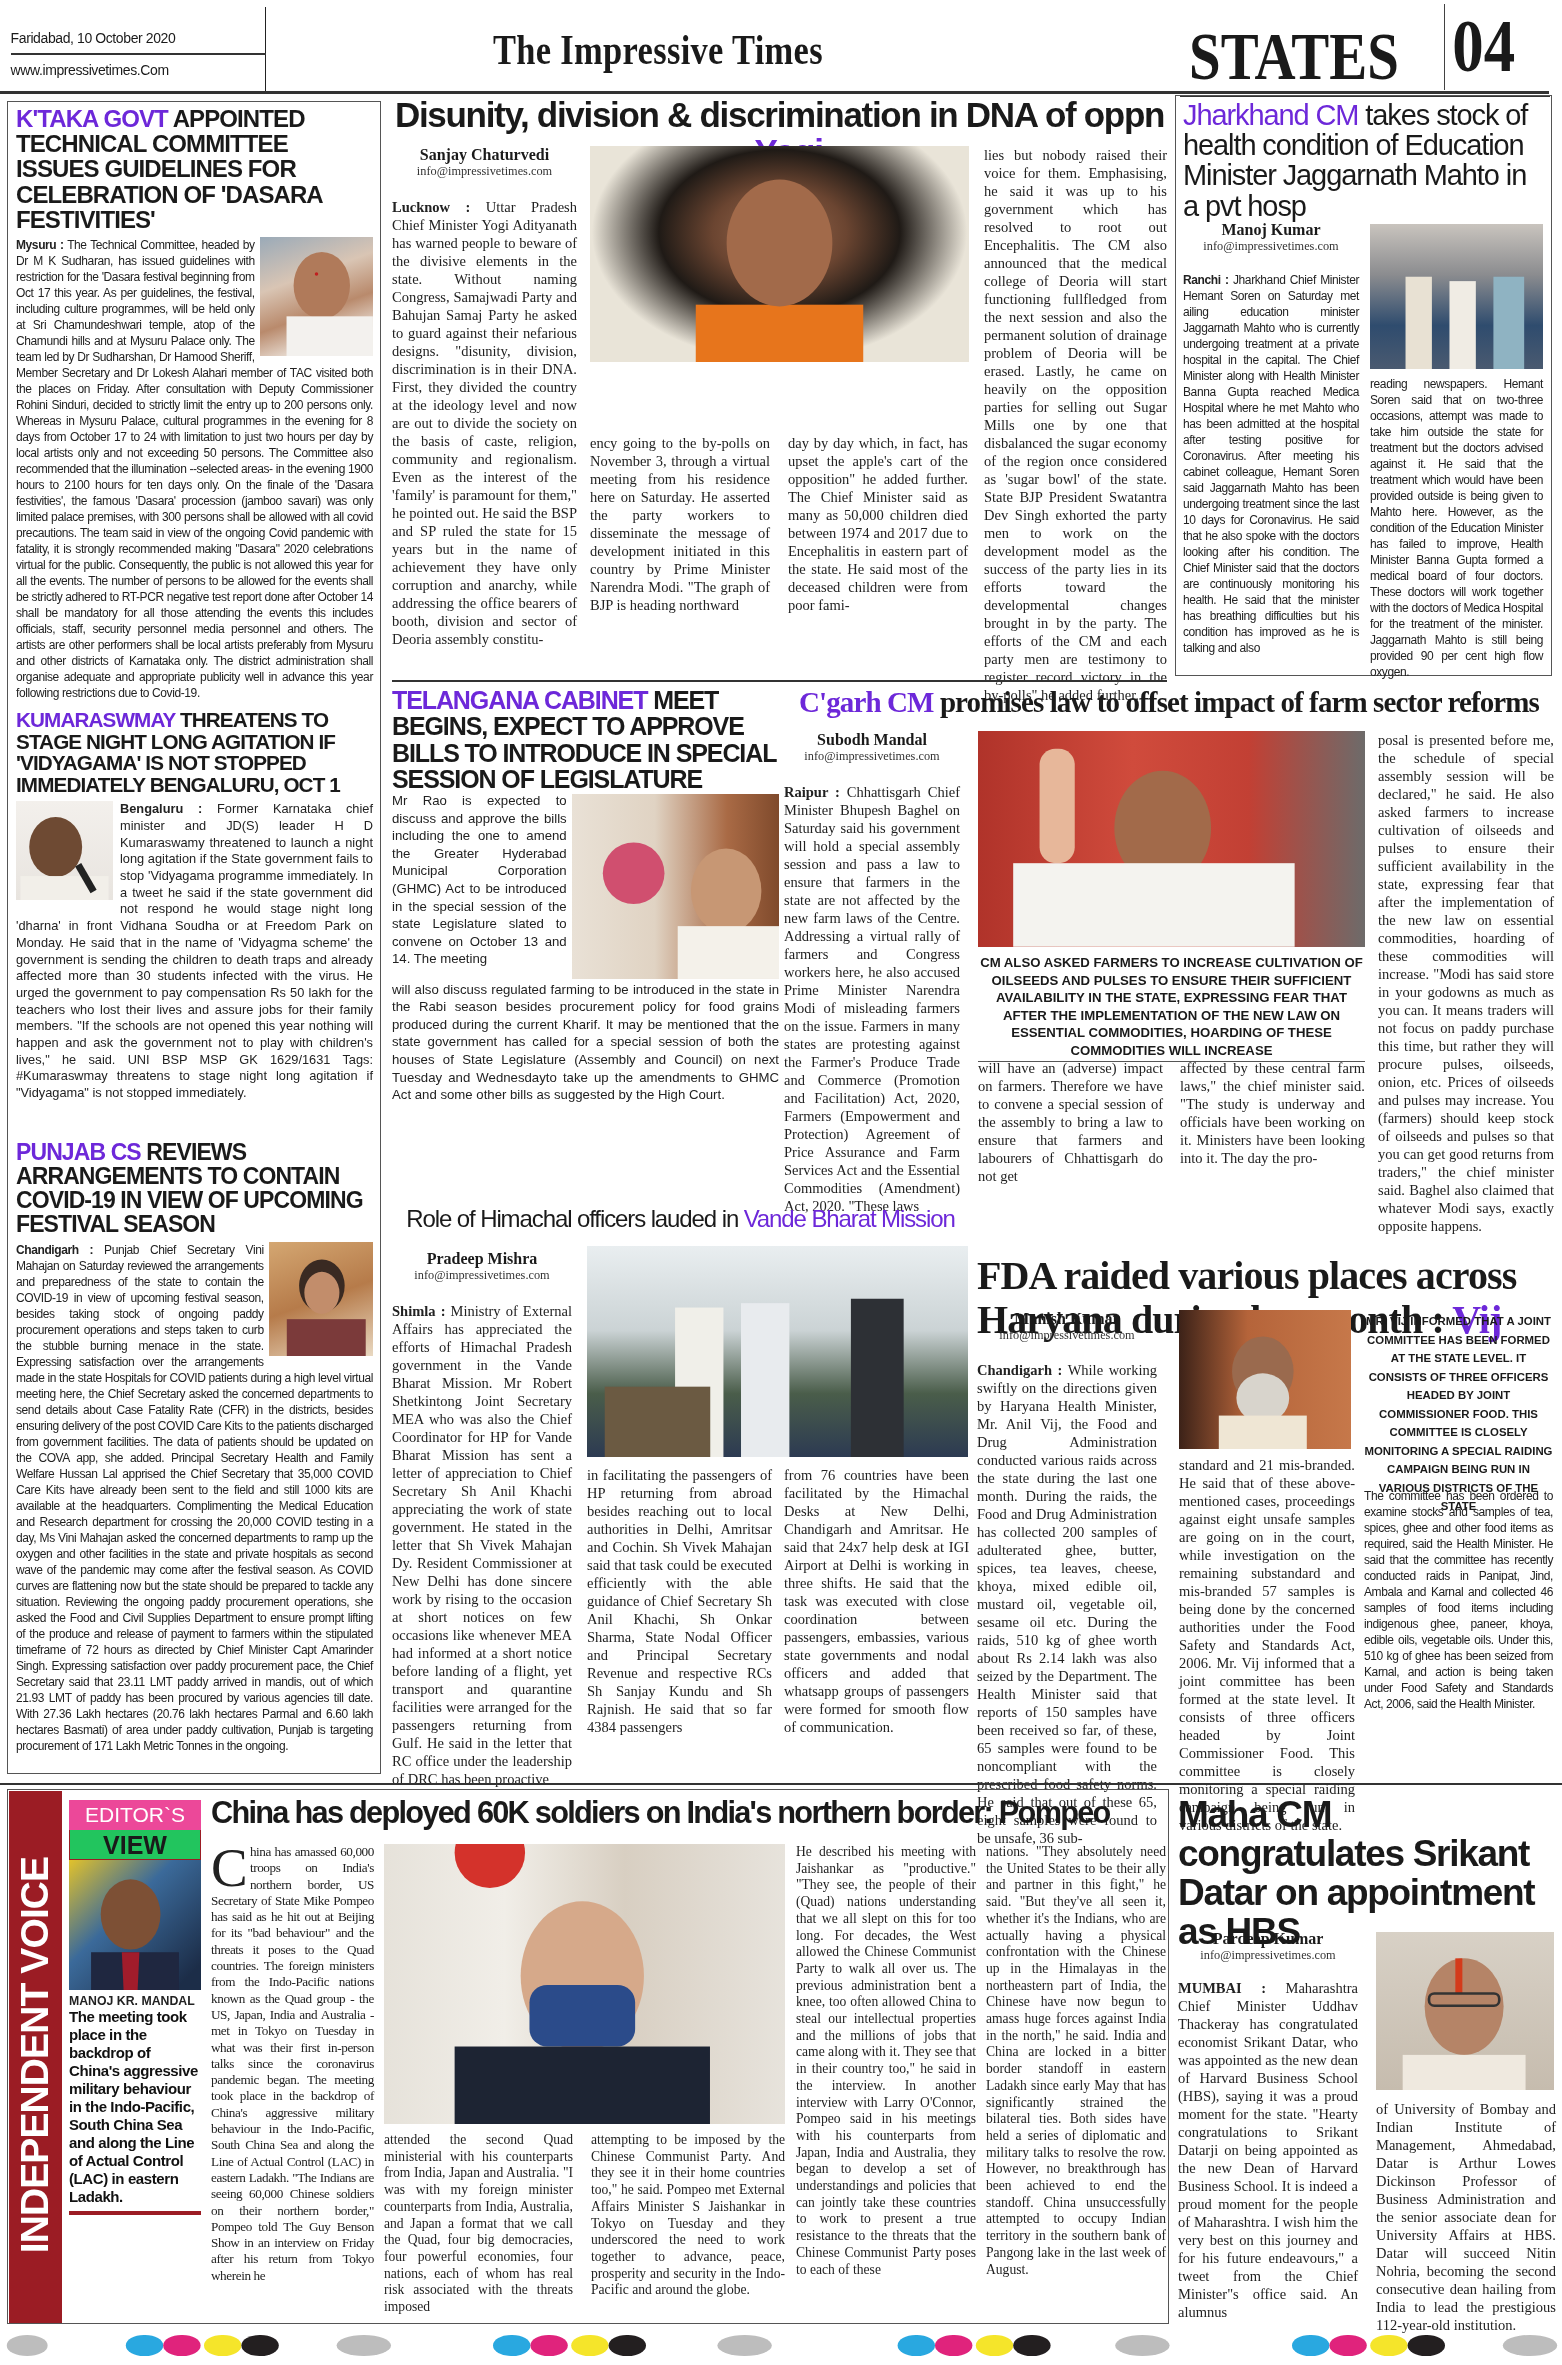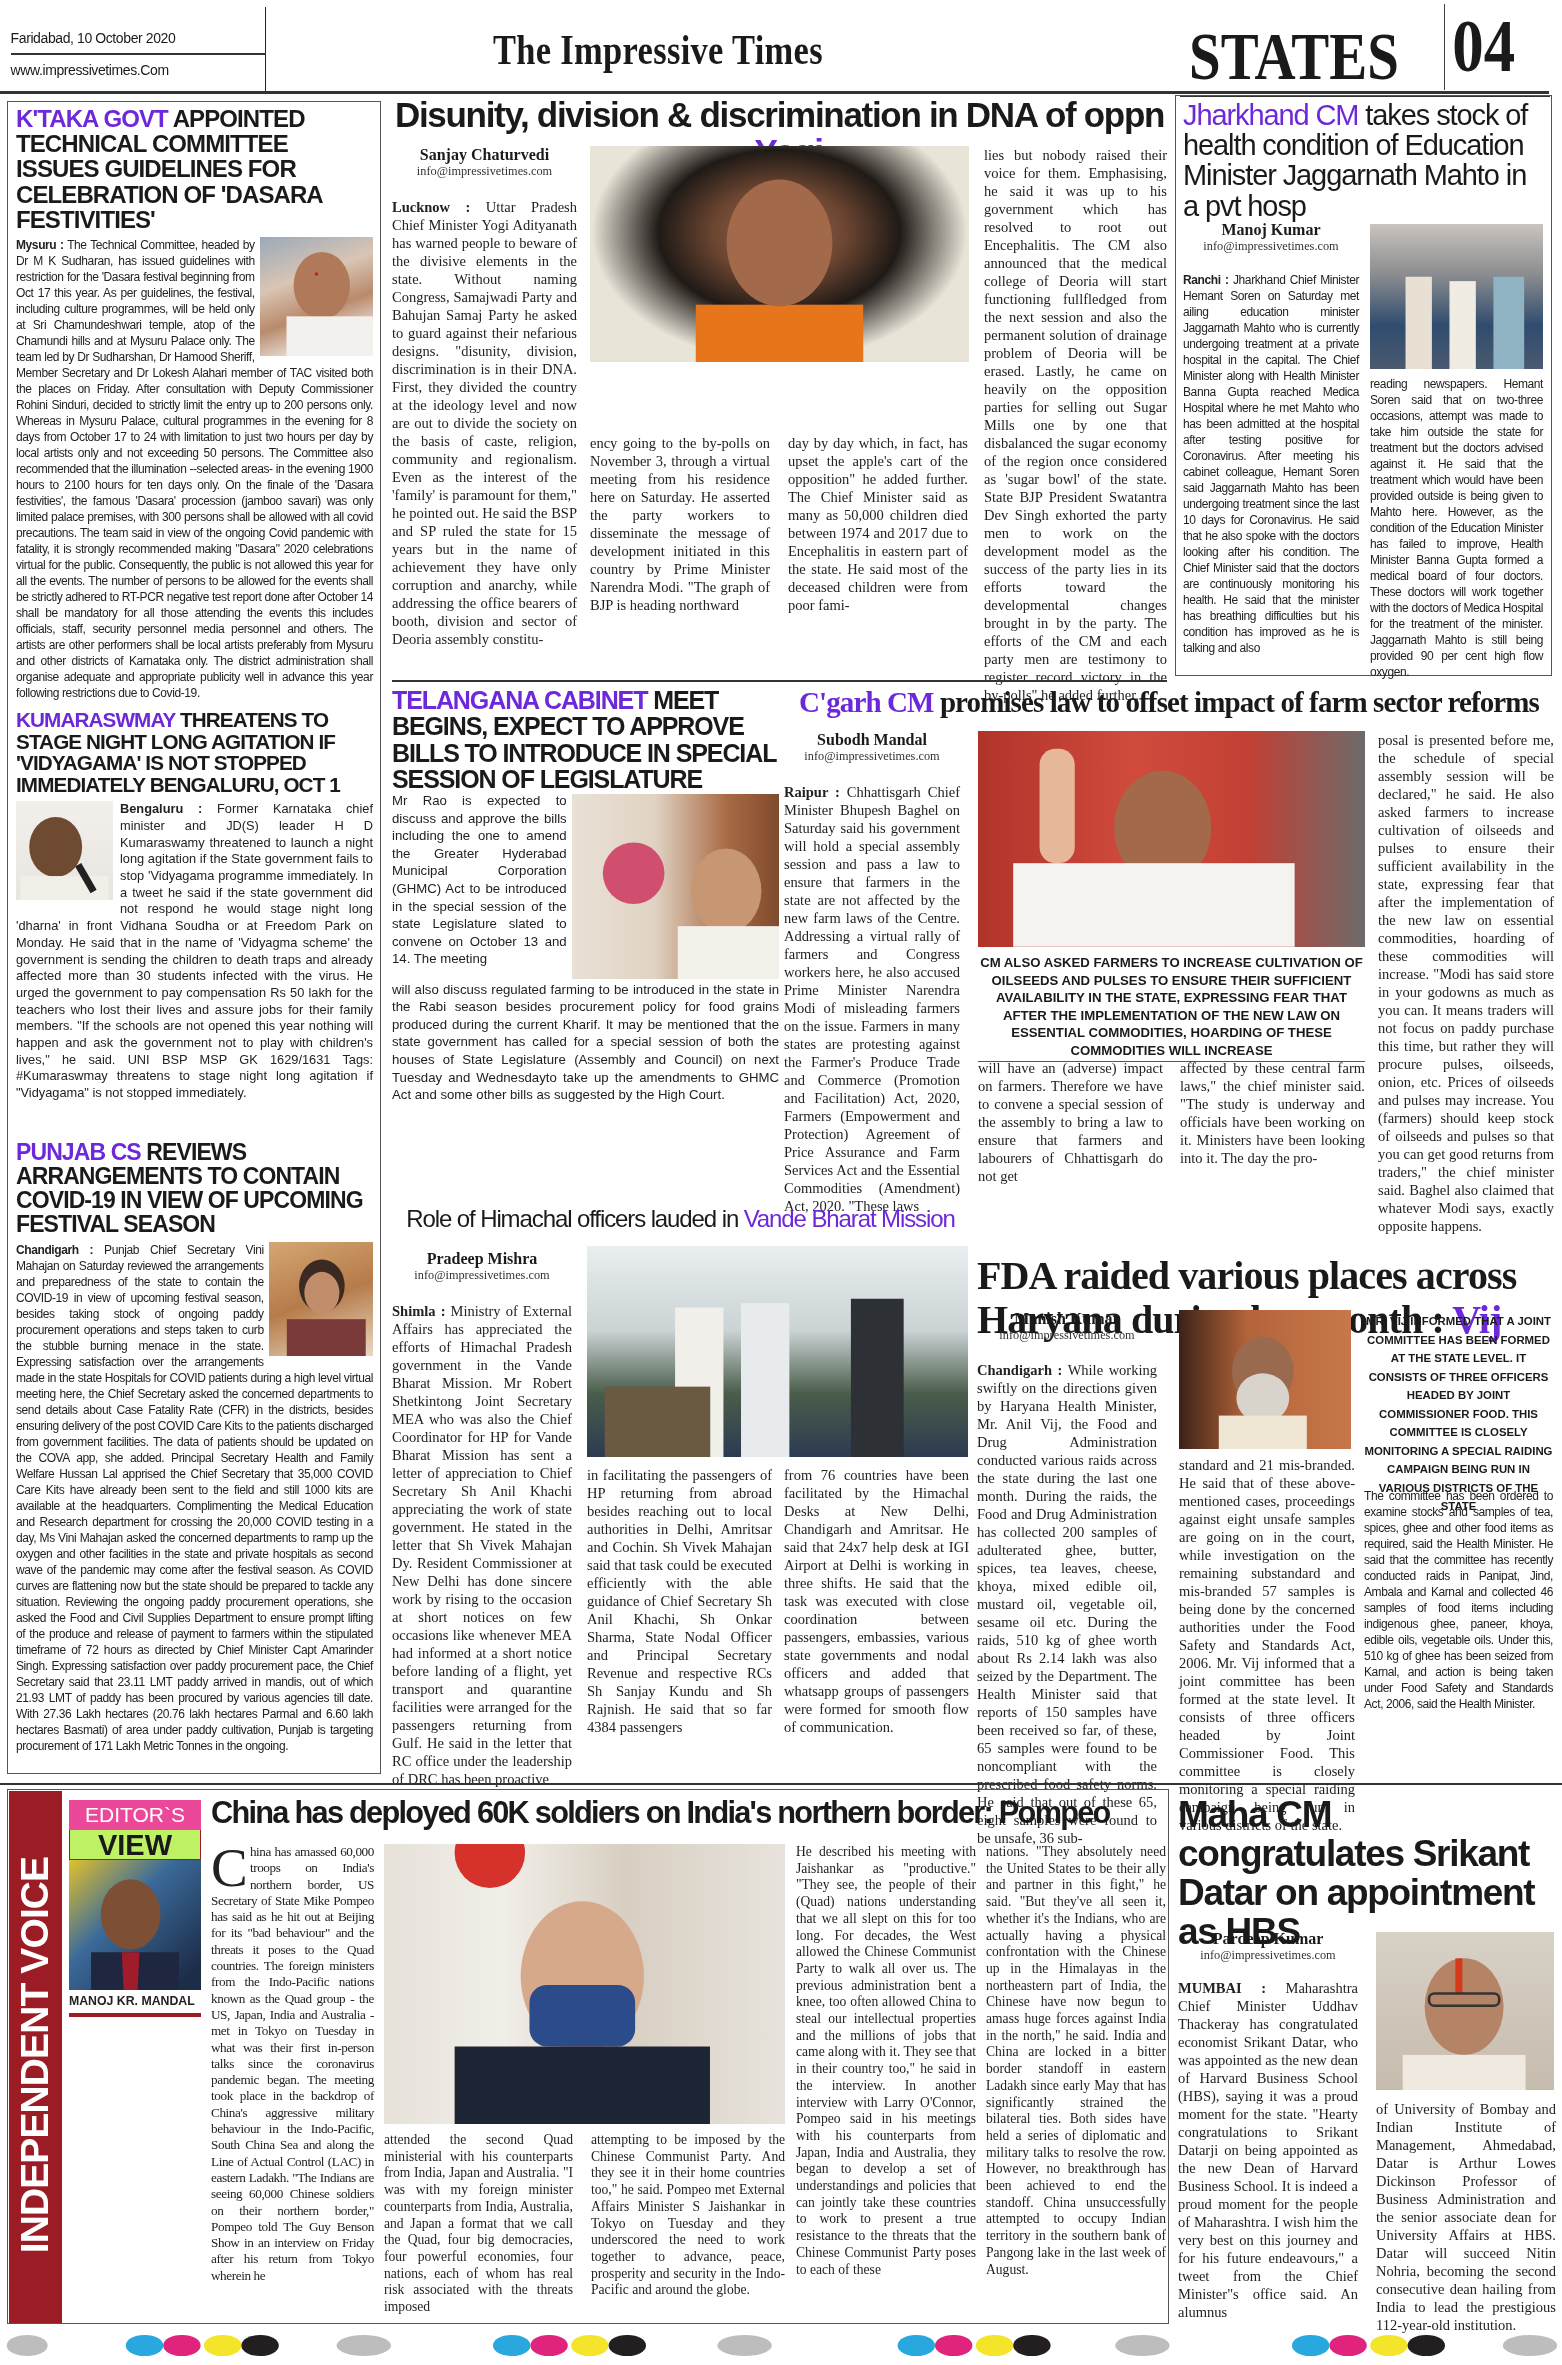--- a/index.html
+++ b/index.html
@@ -237,29 +237,30 @@
 </div>
 
 <div class="abs rule" style="left:0;top:1783px;width:1563px;height:1.8px;" data-name="bottom-section-rule"></div>
 
 <div class="abs box" style="left:7px;top:1789px;width:1162px;height:535px;" data-name="bottom-box"></div>
 <div class="abs" style="left:8.8px;top:1791px;width:53px;height:532px;background:#9b1c24;" data-name="independent-voice-band">
   <div style="position:absolute;left:26.4px;top:264px;transform:translate(-50%,-50%) rotate(-90deg);white-space:nowrap;color:#fff;font-family:'Liberation Sans',sans-serif;font-weight:bold;font-size:39px;letter-spacing:-0.9px;" data-name="independent-voice-label">INDEPENDENT VOICE</div>
 </div>
 <div class="abs" style="left:69px;top:1800px;width:132px;" data-name="editors-view">
   <div style="background:#ec4899;color:#fff;font-family:'Liberation Sans',sans-serif;font-size:21px;text-align:center;height:30px;line-height:30px;" data-name="editors-view-label-top">EDITOR`S</div>
-  <div style="background:#bef264;color:#1a1a1a;font-family:'Liberation Sans',sans-serif;font-weight:bold;font-size:29px;text-align:center;height:30px;line-height:30px;border:1.8px solid #9b1c24;border-top:none;" data-name="editors-view-label-bottom">VIEW</div>
+  <div style="background:#22c55e;color:#1a1a1a;font-family:'Liberation Sans',sans-serif;font-weight:bold;font-size:25px;text-align:center;height:30px;line-height:30px;border:1.8px solid #9b1c24;border-top:none;" data-name="editors-view-label-bottom">VIEW</div>
   <div class="photo" style="width:132px;height:130px;background:linear-gradient(135deg,#e2c22b 0%,#3b6a9a 40%,#1c2d48 90%);" data-name="editor-photo">
     <svg width="132" height="130" data-name="portrait-icon" viewBox="0 0 150 148">
         <ellipse cx="70" cy="62" rx="34" ry="40" fill="#7d5035"></ellipse>
         <rect x="25" y="105" width="100" height="45" fill="#1f2740"></rect>
         <polygon points="60,105 80,105 78,148 62,148" fill="#a11c2b"></polygon>
       </svg>
   </div>
   <div style="font-family:'Liberation Sans',sans-serif;font-weight:bold;font-size:12.3px;color:#222;margin-top:3.5px;" data-name="editor-author">MANOJ KR. MANDAL</div>
+  <div style="font-family:'Liberation Sans',sans-serif;font-weight:bold;font-size:15px;line-height:18px;color:#111;letter-spacing:-0.4px;" data-name="editor-quote">The meeting took place in the backdrop of China's aggressive military behaviour in the Indo-Pacific, South China Sea and along the Line of Actual Control (LAC) in eastern Ladakh.</div>
   <div style="margin-top:5.3px;height:4.4px;background:#9b1c24;" data-name="editor-rule"></div>
 </div>
 
 <div class="abs" style="left:211px;top:1796px;width:955px;" data-name="article-china">
   <h2 class="hd" style="font-size:32px;letter-spacing:-1.8px;transform:scaleX(0.96);transform-origin:left;" data-name="china-headline">China has deployed 60K soldiers on India's northern border: Pompeo</h2>
   <div class="col body-narrow" style="left:0;top:48px;width:163px;font-family:'Liberation Serif',serif;font-size:13.2px;line-height:16.3px;" data-name="china-col-1">
     <span style="float:left;font-size:55px;line-height:48px;margin-right:2.6px;" data-name="china-drop-cap">C</span>
     <span data-name="china-col1-body">hina has amassed 60,000 troops on India's northern border, US Secretary of State Mike Pompeo has said as he hit out at Beijing for its "bad behaviour" and the threats it poses to the Quad countries. The foreign ministers from the Indo-Pacific nations known as the Quad group - the US, Japan, India and Australia - met in Tokyo on Tuesday in what was their first in-person talks since the coronavirus pandemic began. The meeting took place in the backdrop of China's aggressive military behaviour in the Indo-Pacific, South China Sea and along the Line of Actual Control (LAC) in eastern Ladakh. "The Indians are seeing 60,000 Chinese soldiers on their northern border," Pompeo told The Guy Benson Show in an interview on Friday after his return from Tokyo wherein he</span>
   </div>
   <div class="photo col" style="left:173px;top:48px;width:401px;height:280px;background:linear-gradient(90deg,#e6e2da 0%,#f1eee8 30%,#d8cfc2 60%,#e7e3dc);" data-name="china-photo">

